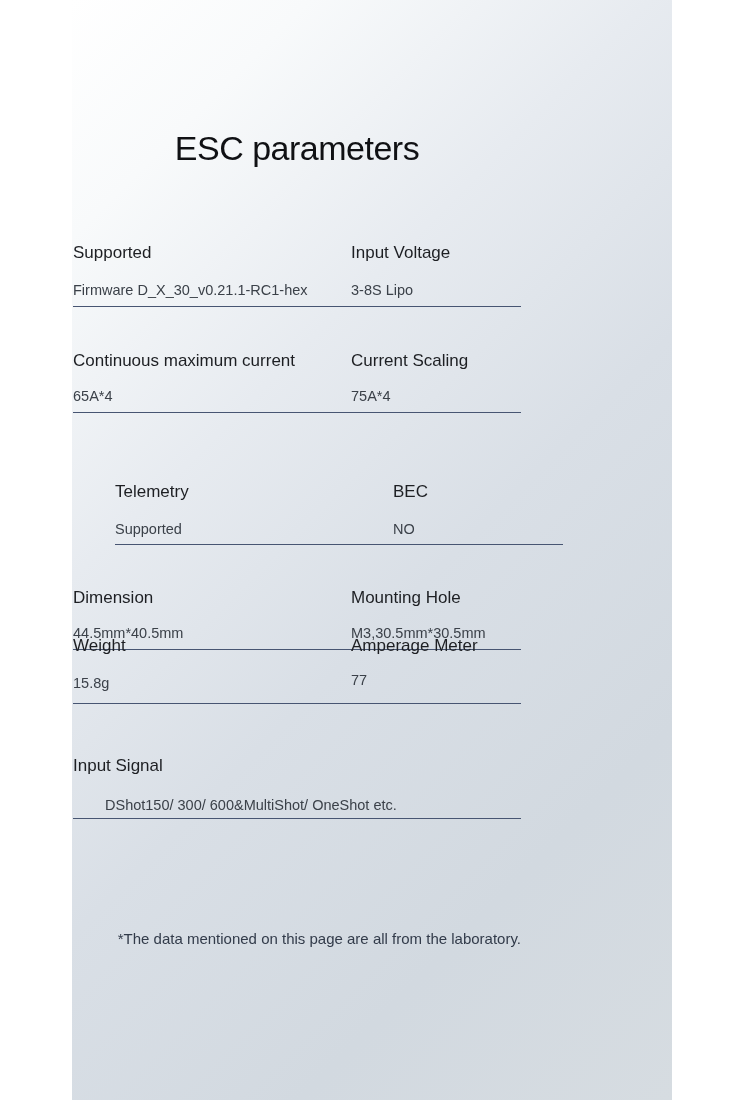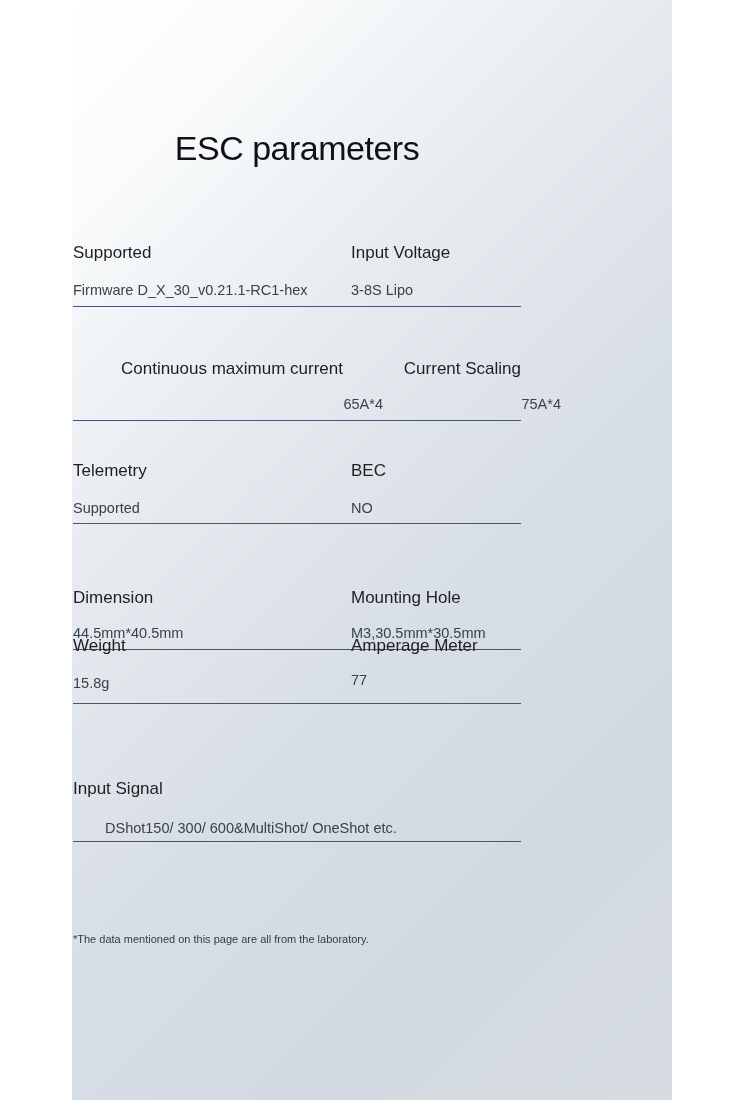--- a/index.html
+++ b/index.html
@@ -51,22 +51,22 @@
   }
   .divider {
     position: absolute;
     left: 0; bottom: 0; width: 448px;
     height: 1.5px;
     background: #475572;
   }
   .footer {
     position: absolute;
     left: 73px; top: 930px; width: 448px;
-    text-align: left;
-    font-size: 11px;
+    text-align: right;
+    font-size: 15px;
     line-height: 18px;
     color: #323b4a;
     white-space: nowrap;
   }
 </style>
 </head>
 <body>
 
 <div class="card"></div>
 
@@ -77,33 +77,33 @@
     <span class="spec-label">Supported</span>
     <span class="spec-value">Firmware D_X_30_v0.21.1-RC1-hex</span>
   </div>
   <div class="col-right">
     <span class="spec-label">Input Voltage</span>
     <span class="spec-value">3-8S Lipo</span>
   </div>
   <div class="divider"></div>
 </div>
 
-<div class="spec-row" style="top:359px;height:62px;text-align:right;">
+<div class="spec-row" style="top:351px;height:62px;">
   <div class="col-left">
     <span class="spec-label">Continuous maximum current</span>
     <span class="spec-value" style="top:37px;">65A*4</span>
   </div>
   <div class="col-right">
     <span class="spec-label">Current Scaling</span>
     <span class="spec-value" style="top:37px;">75A*4</span>
   </div>
   <div class="divider"></div>
 </div>
 
-<div class="spec-row" style="top:461px;height:63px;">
+<div class="spec-row" style="top:482px;height:63px;margin-left:42px;">
   <div class="col-left">
     <span class="spec-label">Telemetry</span>
     <span class="spec-value">Supported</span>
   </div>
   <div class="col-right">
     <span class="spec-label">BEC</span>
     <span class="spec-value">NO</span>
   </div>
   <div class="divider"></div>
 </div>
@@ -125,21 +125,21 @@
     <span class="spec-label">Weight</span>
     <span class="spec-value">15.8g</span>
   </div>
   <div class="col-right">
     <span class="spec-label">Amperage Meter</span>
     <span class="spec-value" style="top:36px;">77</span>
   </div>
   <div class="divider"></div>
 </div>
 
-<div class="spec-row" style="top:779px;height:63px;">
+<div class="spec-row" style="top:756px;height:63px;">
   <div class="col-left" style="width:448px;">
     <span class="spec-label">Input Signal</span>
     <span class="spec-value" style="top:41px;margin-left:32px;">DShot150/ 300/ 600&amp;MultiShot/ OneShot etc.</span>
   </div>
   <div class="divider"></div>
 </div>
 
 <div class="footer">
   <div>*The data mentioned on this page are all from the laboratory.</div>
 </div>

